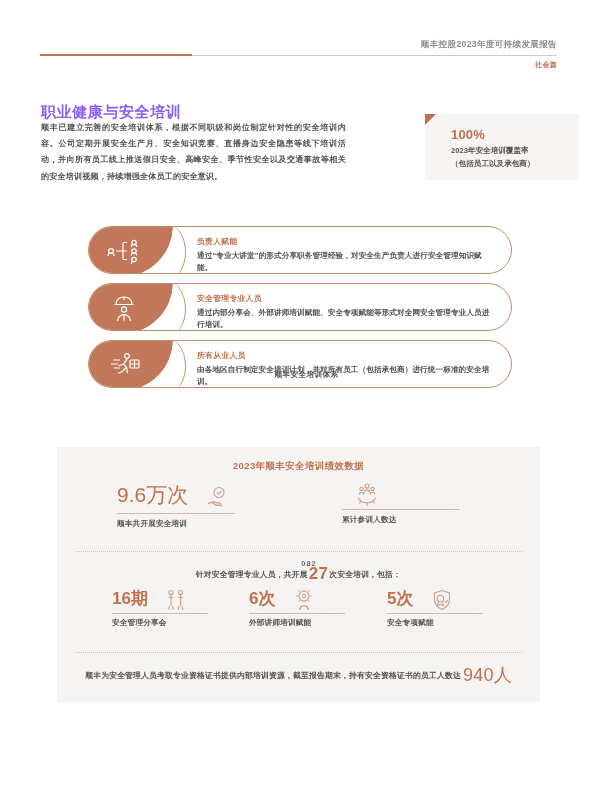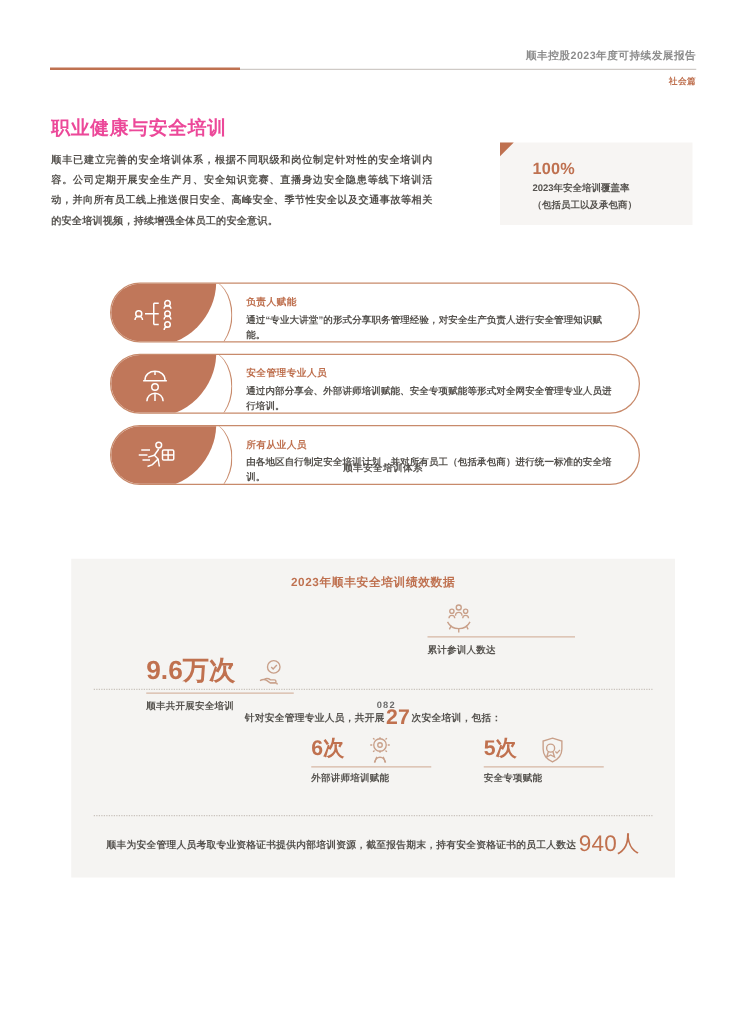--- a/index.html
+++ b/index.html
@@ -23,34 +23,34 @@
   .hdr-rule-accent{
     position:absolute;left:40px;top:54px;width:152px;height:2px;background:#bf7150;
   }
   .hdr-section{
     position:absolute;right:40px;top:60px;
     font-size:7px;font-weight:bold;color:#bf7150;letter-spacing:.3px;white-space:nowrap;
   }
 
   
   .sec-title{
-    position:absolute;left:41px;top:93px;
-    font-size:15px;font-weight:bold;color:#ec4899;letter-spacing:.6px;
+    position:absolute;left:41px;top:103px;
+    font-size:15px;font-weight:bold;color:#8b5cf6;letter-spacing:.6px;
   }
 
   
   .body-par{
     position:absolute;left:41px;top:120px;width:305px;
     font-size:8.1px;line-height:16.2px;color:#56534f;
     text-align:justify;font-weight:bold;letter-spacing:.15px;
   }
 
   
   .callout{
-    position:absolute;left:400px;top:114px;width:154px;height:66px;
+    position:absolute;left:425px;top:114px;width:154px;height:66px;
     background:#f7f5f3;
     text-decoration:underline;
   }
   .callout .corner{
     position:absolute;left:0;top:0;width:0;height:0;
     border-left:11px solid #bf7150;border-bottom:11px solid transparent;
   }
   .callout .big{
     position:absolute;left:26px;top:13px;
     font-size:13px;font-weight:bold;color:#bf7150;letter-spacing:.2px;
@@ -106,23 +106,22 @@
   .divider{
     position:absolute;left:18px;right:18px;height:0;
     border-top:1px dotted #c9c3bd;
   }
 
   
   .r1{position:absolute;left:0;top:34px;width:483px;height:62px;}
   .stat-a{position:absolute;left:60px;top:0;width:175px;}
   .stat-b{position:absolute;left:285px;top:0;width:175px;}
   .stat-num{
-    font-size:21px;font-weight:bold;color:#c0714f;letter-spacing:0;line-height:28px;
+    font-size:21px;font-weight:normal;color:#c0714f;letter-spacing:0;line-height:28px;
     display:inline-block;
-    margin-top:42px;
   }
   .stat-ico{display:inline-block;vertical-align:middle;margin-left:12px;}
   .stat-rule{
     width:118px;height:1px;background:#d6b6a4;margin:2px 0 5px 0;
   }
   .stat-lbl{font-size:7.6px;font-weight:bold;color:#56534f;letter-spacing:.2px;}
 
   
   .r2-lead{
     position:absolute;left:0;right:0;top:117px;text-align:center;
@@ -278,20 +277,33 @@
       </div>
     </div>
 
     <div class="divider" style="top:104px;"></div>
 
     <div class="r2-lead">
       <span>针对安全管理专业人员，共开展</span><span class="bignum">27</span><span>次安全培训，包括：</span>
     </div>
 
     <div class="r2">
+      <div class="stat-c">
+        <span class="stat-num-s">16期</span>
+        <span class="stat-ico">
+          <svg width="24" height="24" viewBox="0 0 24 24" fill="none" stroke="#c9a08a" stroke-width="1.1">
+            <circle cx="7" cy="4.5" r="2"></circle>
+              <path d="M7 6.8v11M4.6 9.5h4.8M5.6 17.8l-1 4M8.4 17.8l1 4"></path>
+            <circle cx="16.5" cy="4.5" r="2"></circle>
+              <path d="M16.5 6.8v11M14.1 9.5h4.8M15.1 17.8l-1 4M17.9 17.8l1 4"></path>
+          </svg>
+        </span>
+        <div class="stat-rule-s"></div>
+        <div class="stat-lbl">安全管理分享会</div>
+      </div>
       <div class="stat-d">
         <span class="stat-num-s">6次</span>
         <span class="stat-ico">
           <svg width="24" height="24" viewBox="0 0 24 24" fill="none" stroke="#c9a08a" stroke-width="1.1">
             <circle cx="12" cy="8" r="5"></circle>
             <path d="M12 1.8v1.6M12 12.6v1.6M5.8 8H4.2M19.8 8h-1.6M7.6 3.6L6.5 2.5M17.5 13.5l-1.1-1.1M16.4 3.6l1.1-1.1M6.5 13.5l1.1-1.1"></path>
             <circle cx="12" cy="8" r="1.8"></circle>
             <path d="M8 22c0-2.4 1.8-4.2 4-4.2s4 1.8 4 4.2"></path>
             <path d="M9.5 17.5l-2 4.5M14.5 17.5l2 4.5"></path>
           </svg>

